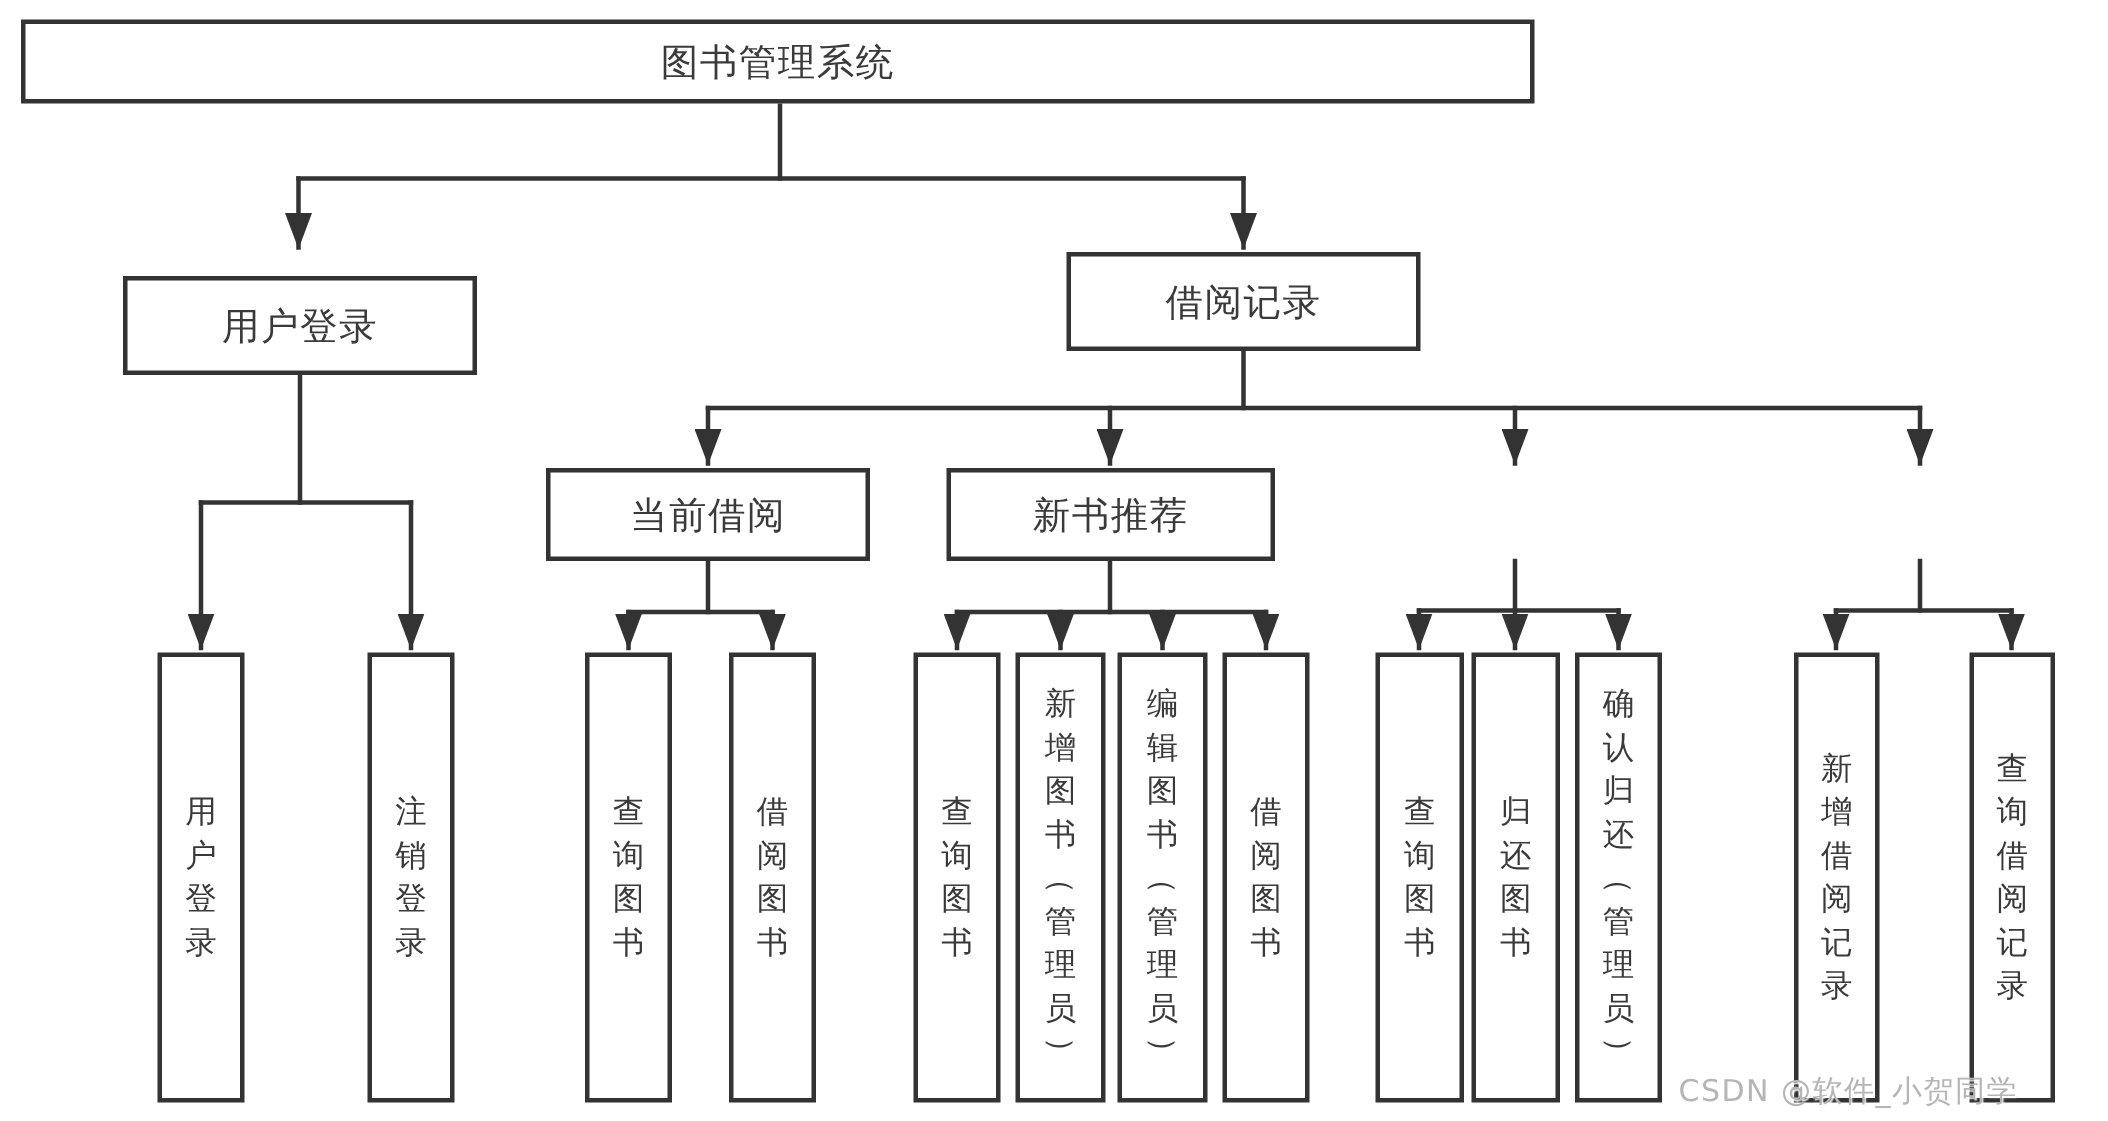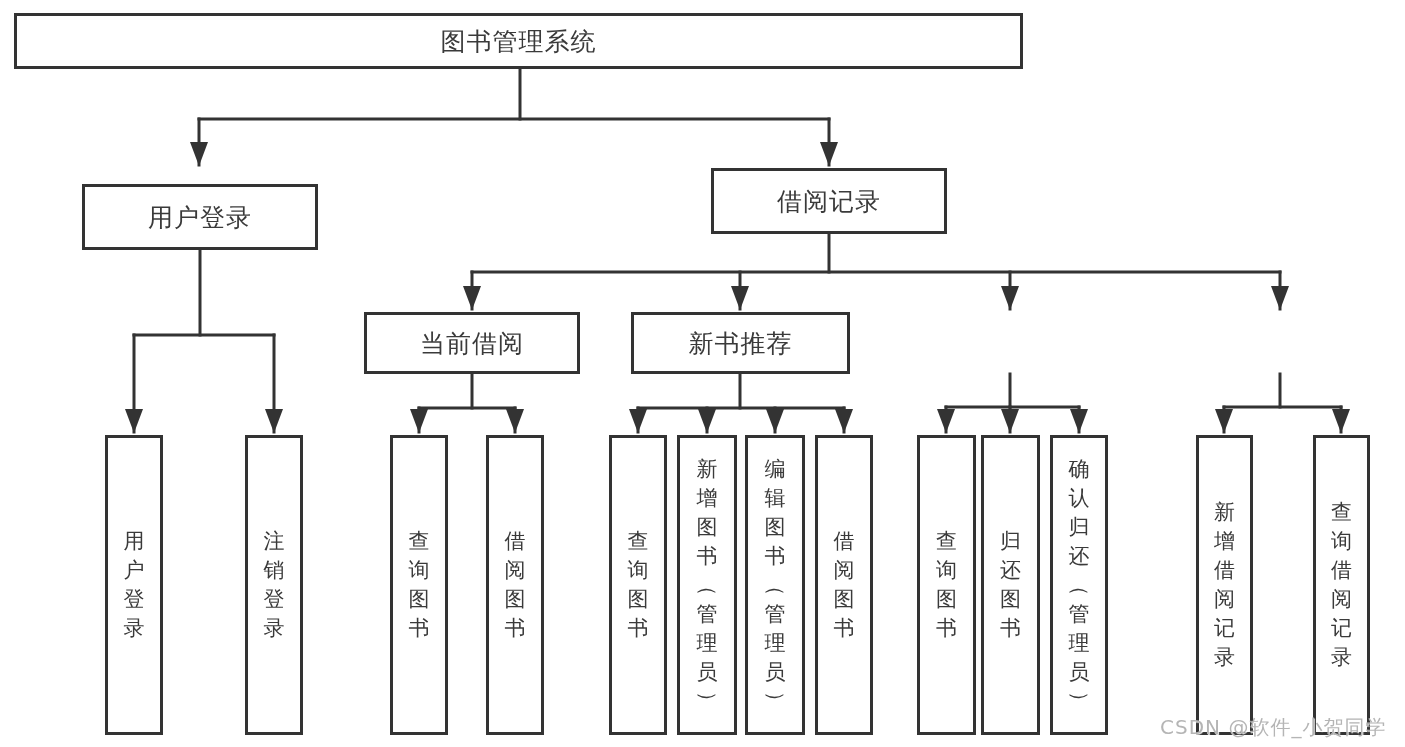--- a/index.html
+++ b/index.html
@@ -40,21 +40,21 @@
   .vchar{
     display:block;
     width:100%;
     text-align:center;
     font-size:21px;
     line-height:29px;
   }
   .vchar.rot{transform:rotate(90deg);}
   .watermark{
     position:absolute;
-    left:1160px;
+    left:1119px;
     top:714px;
     font-size:20px;
     letter-spacing:1px;
     color:var(--watermark-color,#b5b5b5);
     text-shadow:1px 1px 1px rgba(255,255,255,0.95);
     z-index:5;
     white-space:nowrap;
   }
 </style>
 </head>

